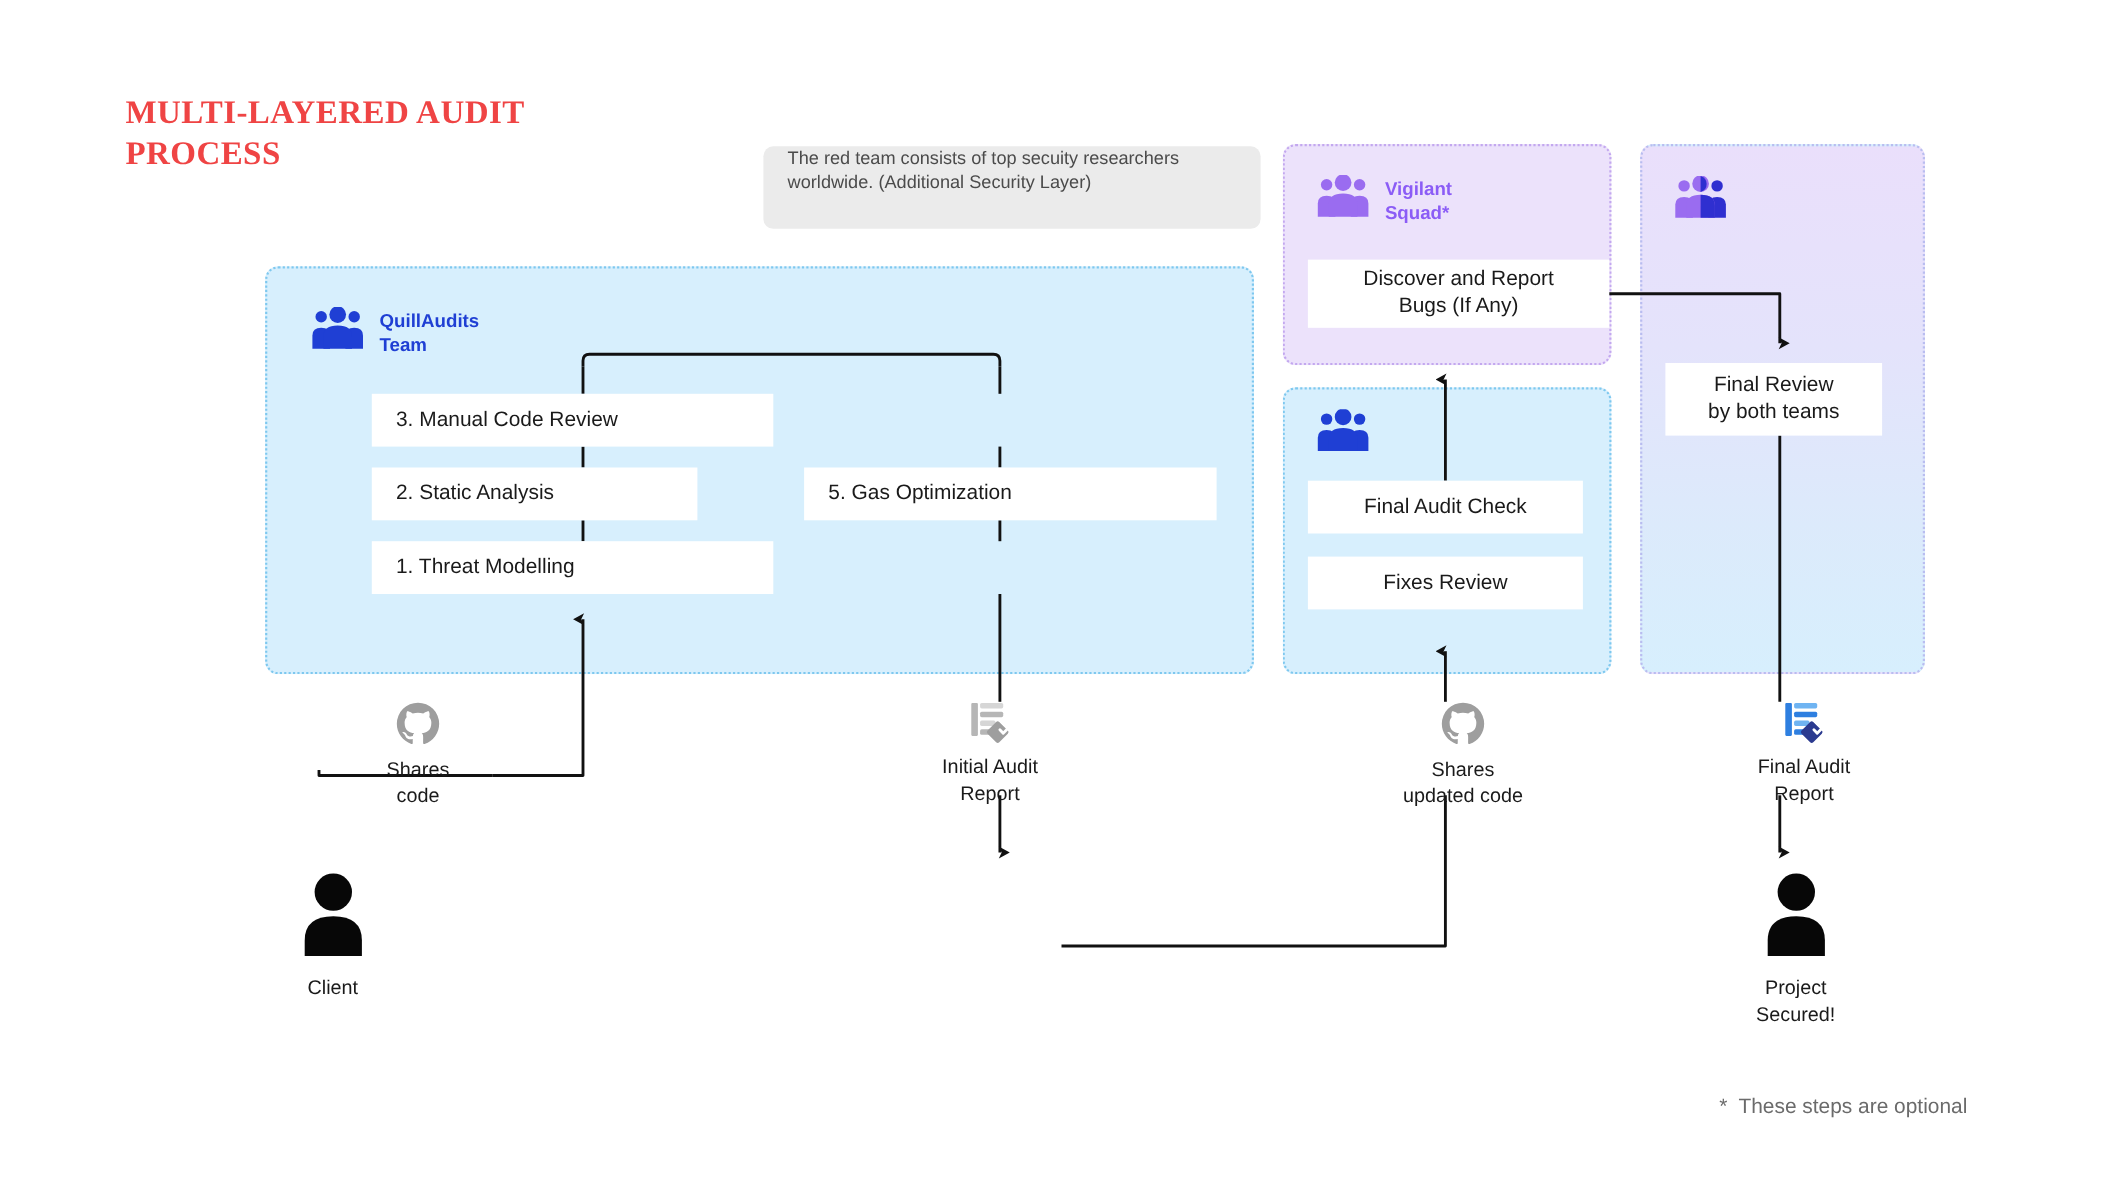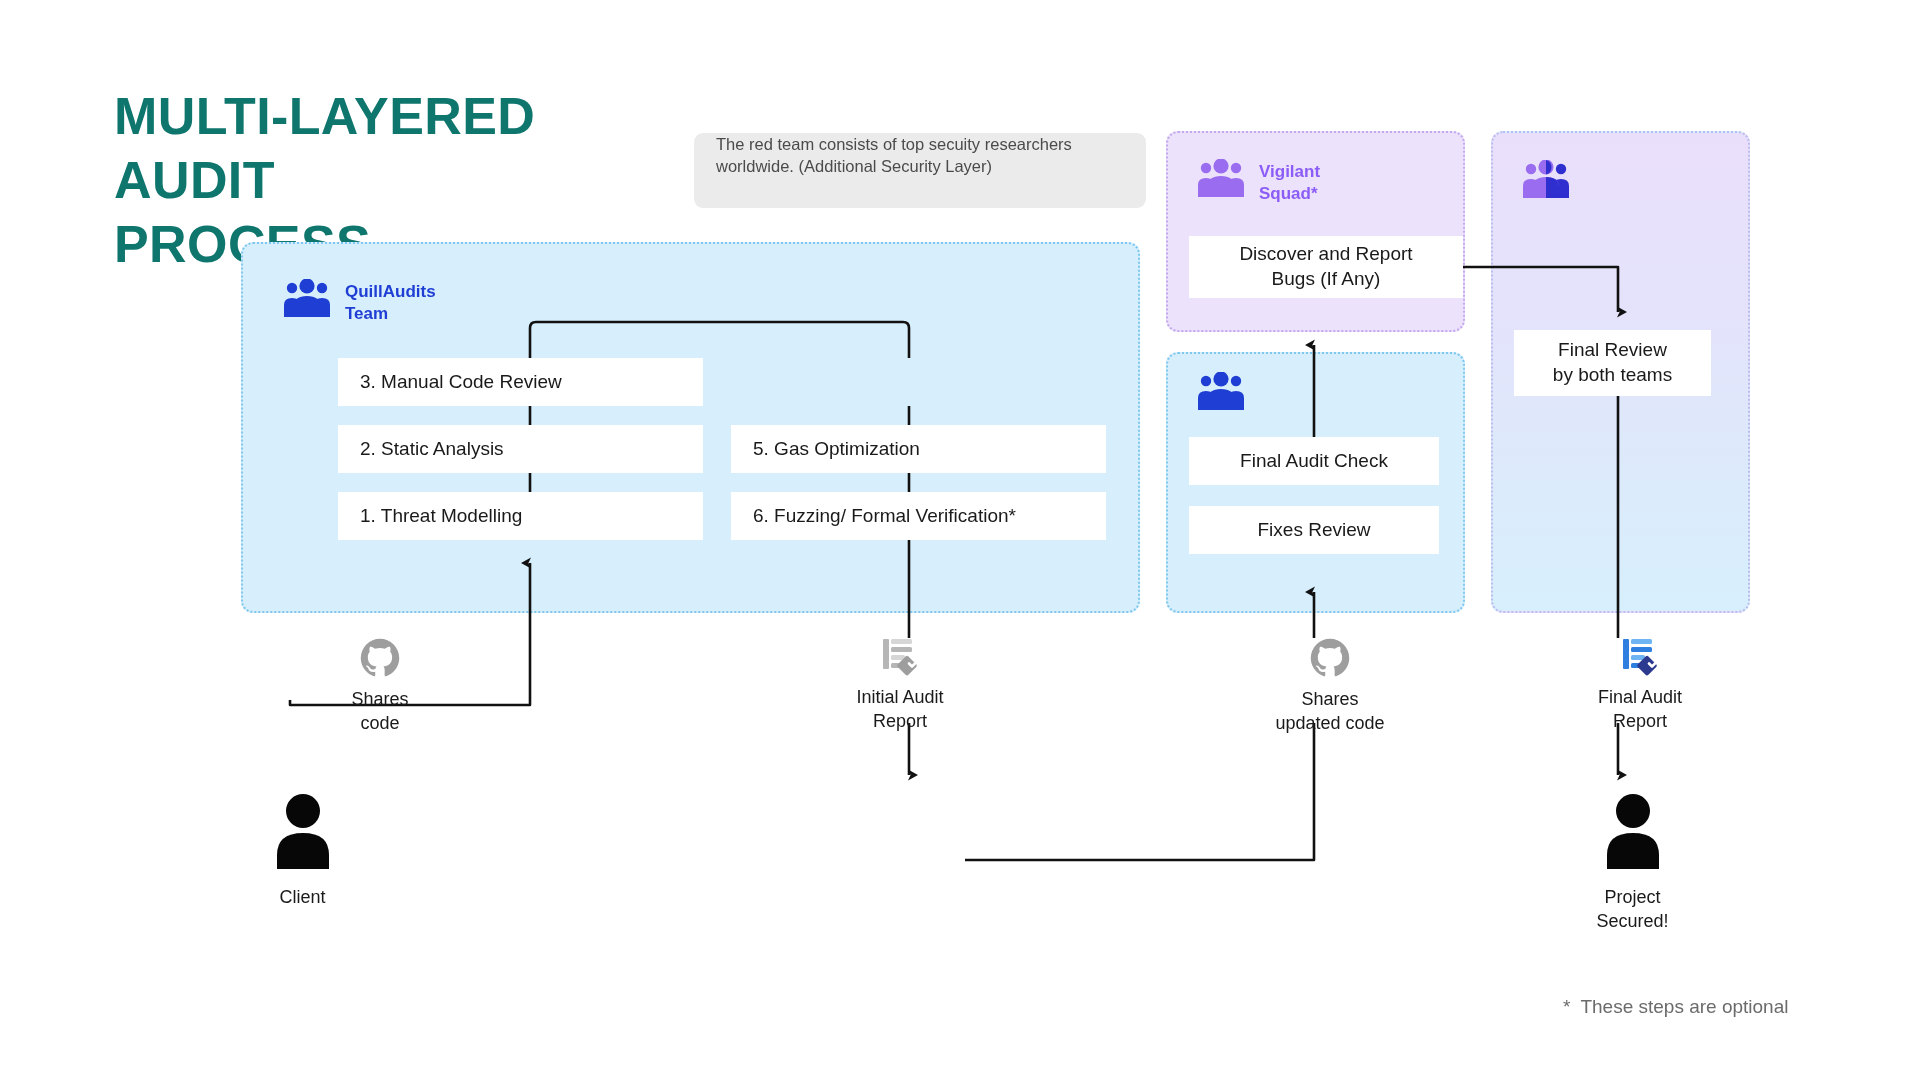--- a/index.html
+++ b/index.html
@@ -8,26 +8,26 @@
     background:#ffffff;
     font-family:"Liberation Sans", sans-serif;
     overflow:hidden;
     position:relative;
   }
   #stage{position:absolute;left:0;top:0;width:1920px;height:1080px;}
 
   
   .title{
     position:absolute;left:114px;top:85px;width:560px;
-    font-family:Liberation Sans, sans-serif;
+    font-family:Liberation Serif, serif;
     font-weight:bold;
-    font-size:52px;
+    font-size:30px;
     line-height:1.23;
     letter-spacing:0.4px;
-    color:#0f766e;
+    color:#ef4444;
     text-transform:uppercase;
   }
 
   
   .note-box{
     position:absolute;left:694px;top:133px;width:452px;height:75px;
     background:#ebebeb;border-radius:9px;
     display:flex;align-items:flex-start;
   }
   .note-text{
@@ -62,21 +62,21 @@
     display:flex;align-items:center;
     font-size:19px;color:#1a1a1a;
     font-family:"Liberation Sans", sans-serif;
   }
   .step span{padding-left:22px;}
   .step.center{justify-content:center;text-align:center;}
   .step.center span{padding-left:0;line-height:1.3;}
 
   
   .s-l1{left:338px;top:358px;width:365px;height:48px;}
-  .s-l2{left:338px;top:425px;width:365px;height:48px;}
+  .s-l2{left:338px;top:425px;width:296px;height:48px;}
   .s-l3{left:338px;top:492px;width:365px;height:48px;}
   
   .s-r1{left:731px;top:358px;width:375px;height:48px;}
   .s-r2{left:731px;top:425px;width:375px;height:48px;}
   .s-r3{left:731px;top:492px;width:375px;height:48px;}
 
   
   .s-vig{left:1189px;top:236px;width:274px;height:62px;}
   .s-fac{left:1189px;top:437px;width:250px;height:48px;}
   .s-fxr{left:1189px;top:506px;width:250px;height:48px;}
@@ -218,23 +218,20 @@
   </div>
   <div class="step s-l2">
     <span>2. Static Analysis</span>
   </div>
   <div class="step s-l3">
     <span>1. Threat Modelling</span>
   </div>
 
   <div class="step s-r2">
     <span>5. Gas Optimization</span>
-  </div>
-  <div class="step s-r3">
-    <span>6. Fuzzing/ Formal Verification*</span>
   </div>
 
   <div class="people-icon pi-vigilant">
     <svg width="48" height="40" viewBox="0 0 48 40">
       <circle cx="9" cy="9" r="5.2" fill="#9a6cf0"></circle>
       <circle cx="39" cy="9" r="5.2" fill="#9a6cf0"></circle>
       <circle cx="24" cy="7" r="7.6" fill="#9a6cf0"></circle>
       <path d="M1 38 L1 26 Q1 19 9 19 Q17 19 17 26 L17 38 Z" fill="#9a6cf0"></path>
       <path d="M31 38 L31 26 Q31 19 39 19 Q47 19 47 26 L47 38 Z" fill="#9a6cf0"></path>
       <path d="M11 38 L11 27 Q11 17 24 17 Q37 17 37 27 L37 38 Z" fill="#9a6cf0"></path>

